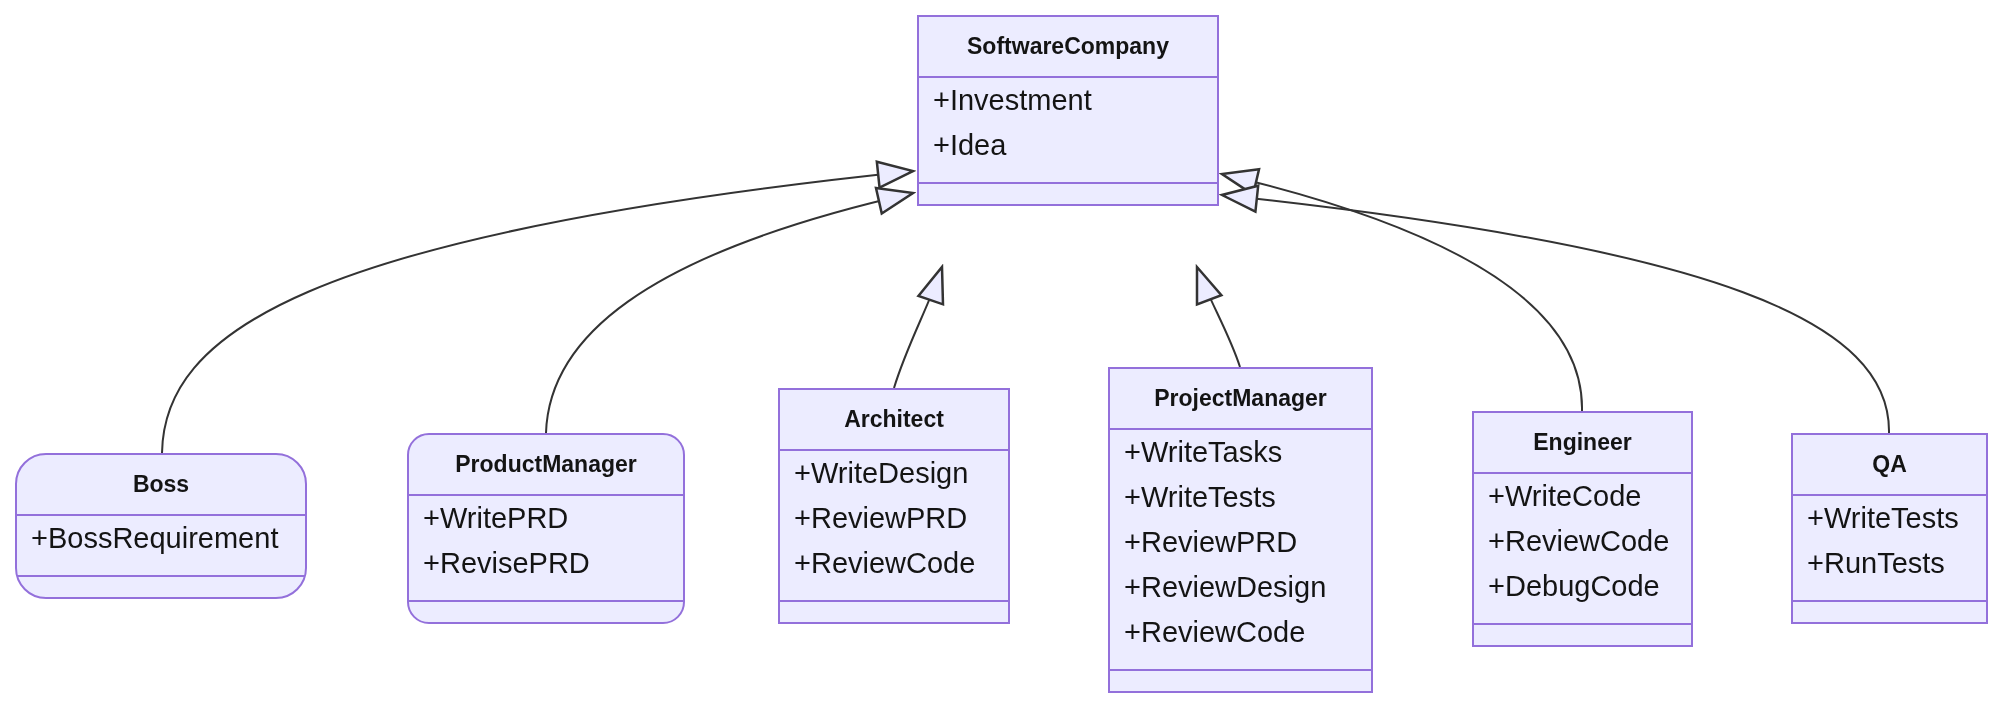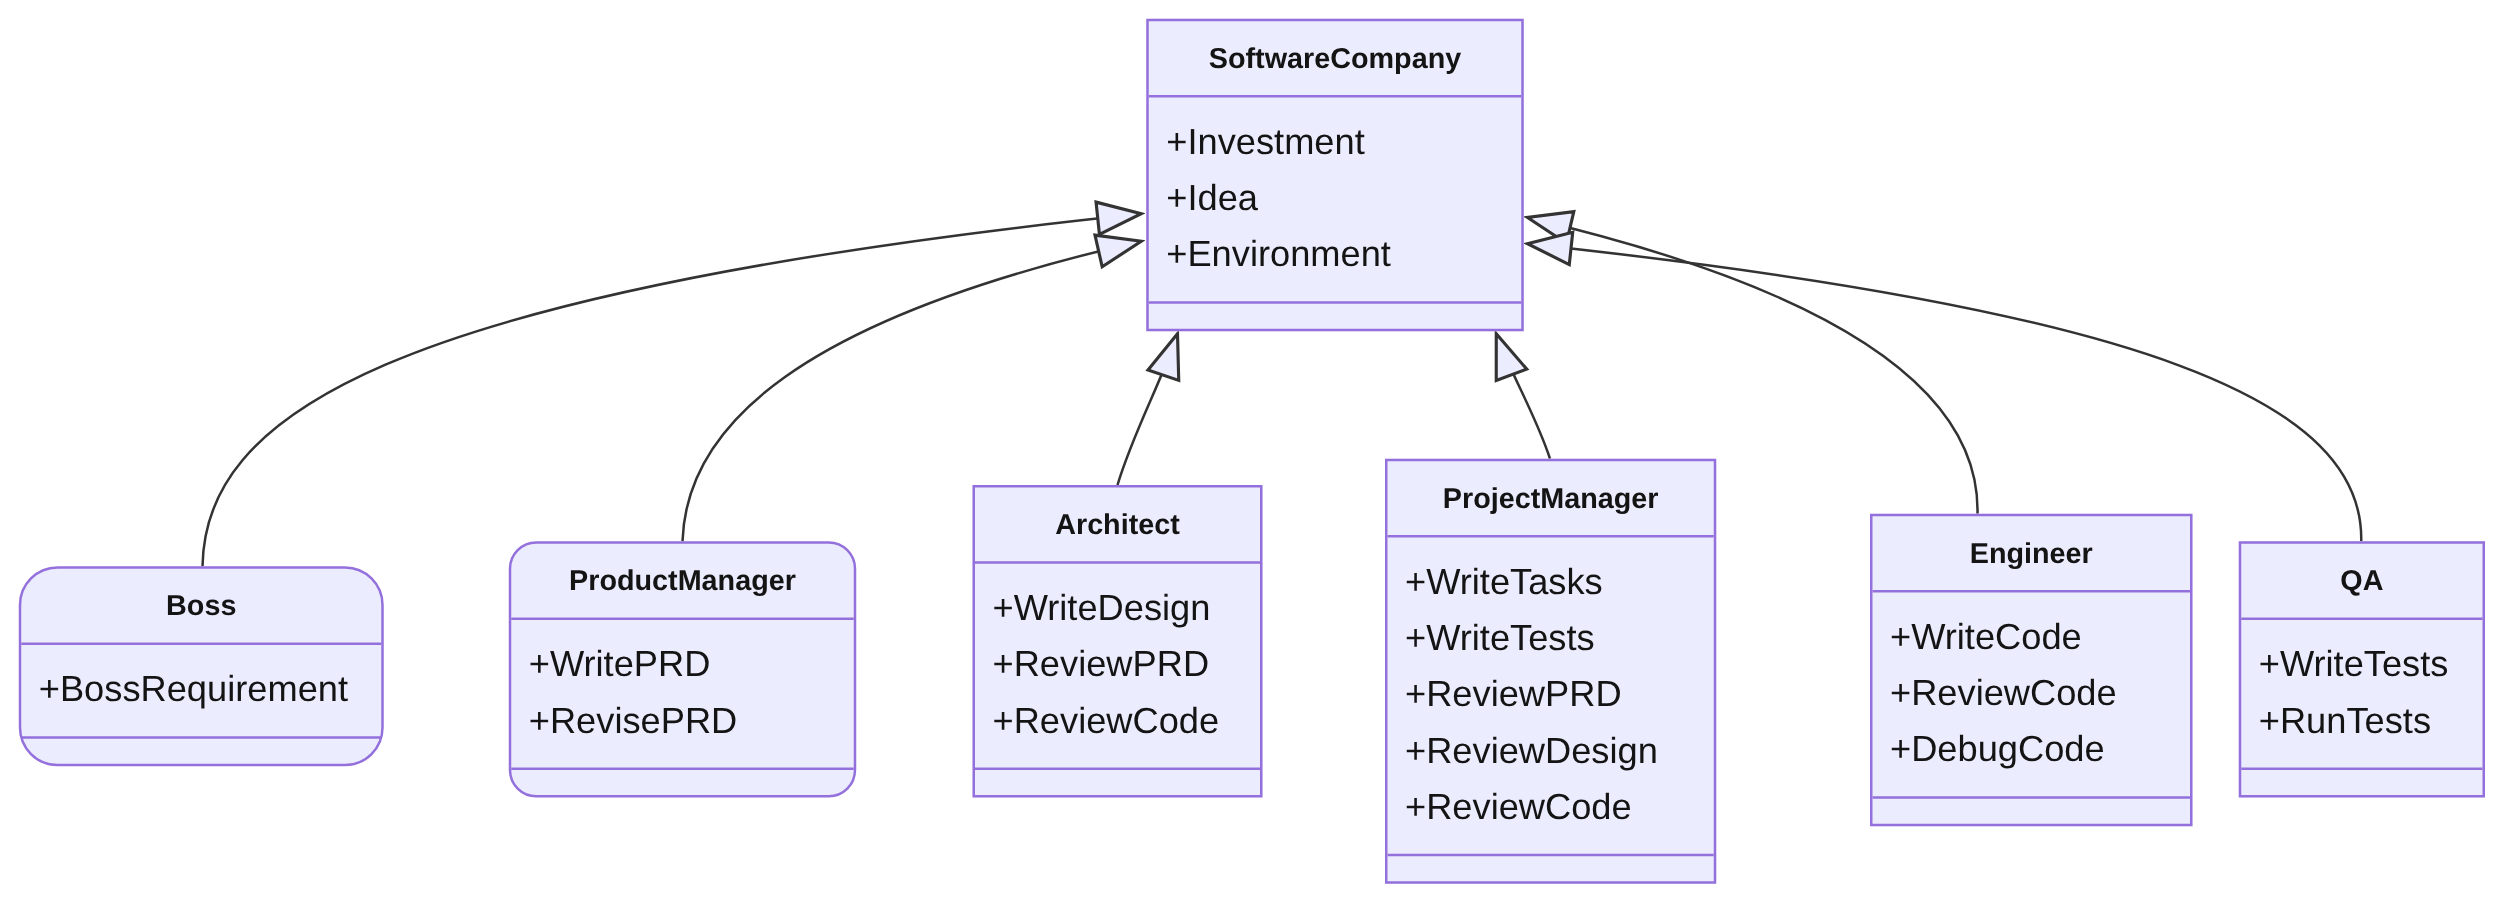--- a/index.html
+++ b/index.html
@@ -32,39 +32,39 @@
     line-height: 59px;
     text-align: center;
     font-weight: bold;
     font-size: 23px;
     color: #141414;
     border-bottom: 2px solid #9370db;
     white-space: nowrap;
     overflow: hidden;
   }
   .cls-attrs {
-    padding: 14px 6px 14px 14px;
+    padding: 0 6px 14px 14px;
     border-bottom: 2px solid #9370db;
   }
   .member {
     font-size: 29px;
     line-height: 45px;
     color: #141414;
     white-space: nowrap;
   }
   .cls-methods {
     height: 20px;
   }
   
   .pos-softwarecompany { left: 917px;  top: 15px;  width: 302px; }
   .pos-boss            { left: 15px;   top: 453px; width: 292px; border-radius: 31px; }
   .pos-productmanager  { left: 407px;  top: 433px; width: 278px; border-radius: 22px; }
   .pos-architect       { left: 778px;  top: 388px; width: 232px; }
   .pos-projectmanager  { left: 1108px; top: 367px; width: 265px; }
-  .pos-engineer        { left: 1472px; top: 411px; width: 258px; margin-left: 24px; }
+  .pos-engineer        { left: 1472px; top: 411px; width: 221px; }
   .pos-qa              { left: 1791px; top: 433px; width: 197px; }
 </style>
 </head>
 <body>
 
 <div class="canvas">
 
   <svg class="edges" viewBox="0 0 2003 722" aria-hidden="true">
     <defs>
       <marker id="hollow-tri" viewBox="0 0 40 32" markerWidth="40" markerHeight="32" refX="37" refY="16" orient="auto" markerUnits="userSpaceOnUse">
@@ -77,21 +77,20 @@
     <path d="M 1240 367 C 1229 333, 1210 302, 1197 267" fill="none" stroke="#333333" stroke-width="2" marker-end="url(#hollow-tri)"></path>
     <path d="M 1582 411 C 1584 323, 1495 238, 1222 174" fill="none" stroke="#333333" stroke-width="2" marker-end="url(#hollow-tri)"></path>
     <path d="M 1889 433 C 1891 322, 1720 248, 1222 195" fill="none" stroke="#333333" stroke-width="2" marker-end="url(#hollow-tri)"></path>
   </svg>
 
   <div class="uml-class pos-softwarecompany">
     <div class="cls-title">SoftwareCompany</div>
     <div class="cls-attrs">
       <div class="member">+Investment</div>
       <div class="member">+Idea</div>
-      <div class="member">+Environment</div>
     </div>
     <div class="cls-methods"></div>
   </div>
 
   <div class="uml-class pos-boss">
     <div class="cls-title">Boss</div>
     <div class="cls-attrs">
       <div class="member">+BossRequirement</div>
     </div>
     <div class="cls-methods"></div>

